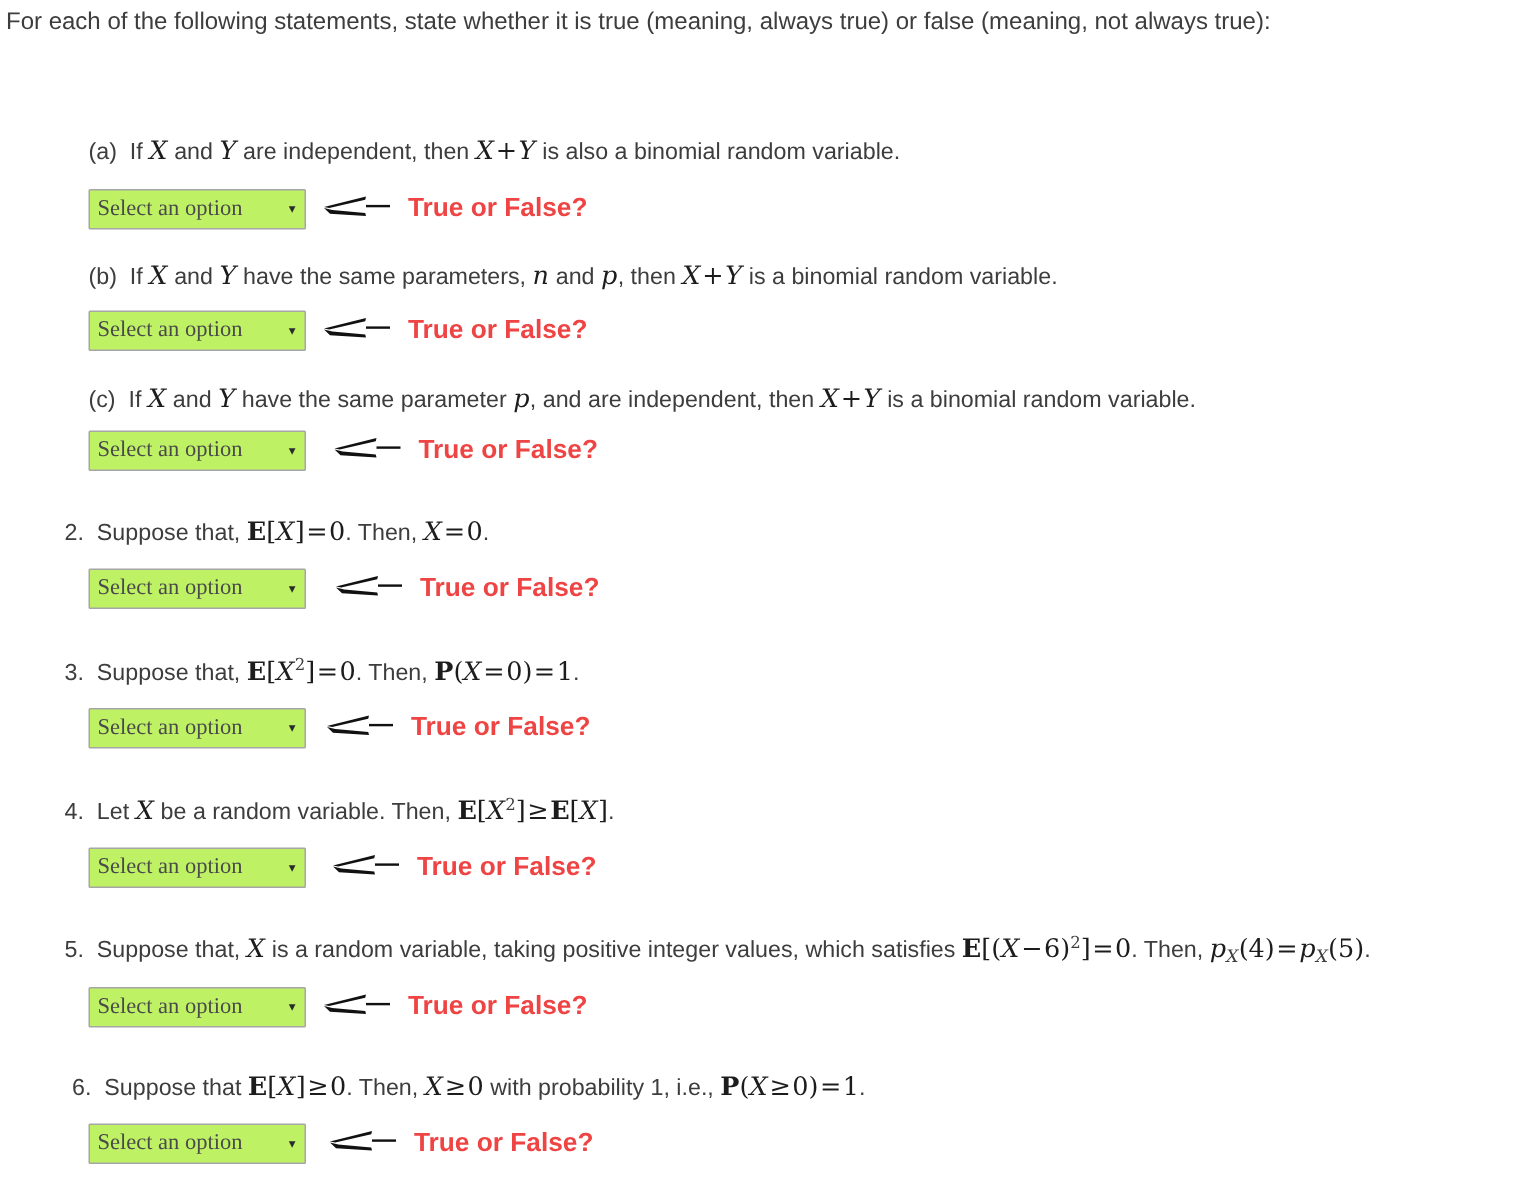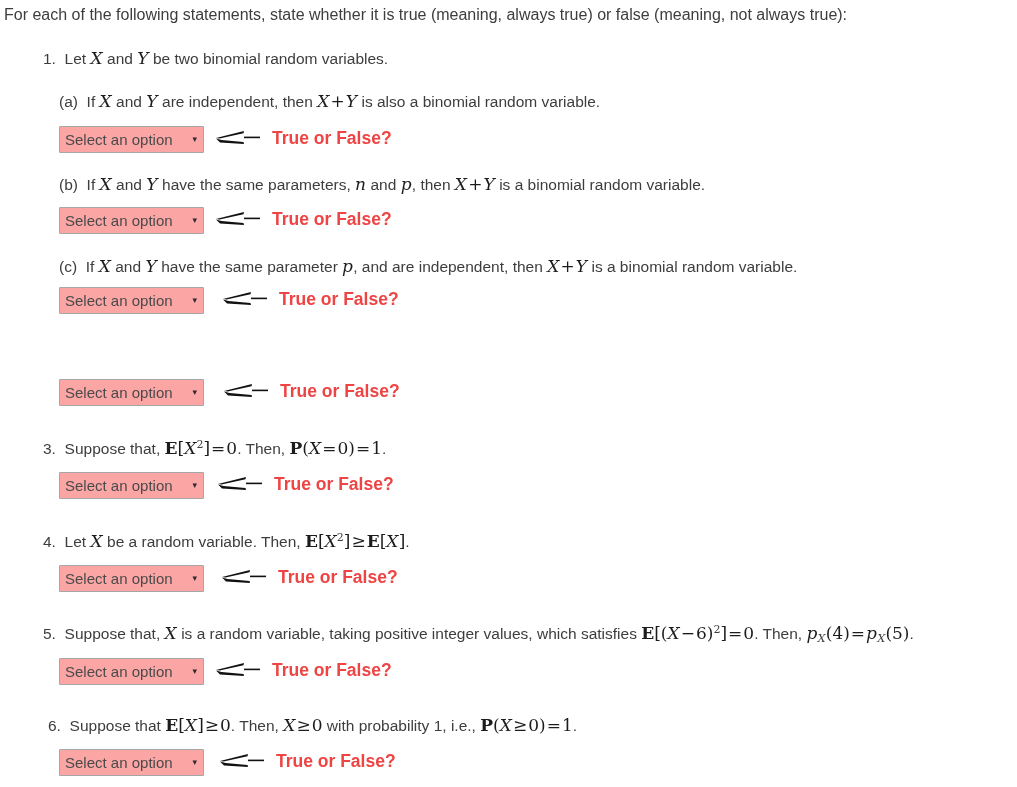--- a/index.html
+++ b/index.html
@@ -92,29 +92,29 @@
     display: flex;
     align-items: center;
     height: 28px;
   }
 
   .select-box {
     box-sizing: border-box;
     width: 145px;
     height: 27px;
     border: 1px solid #a6a6a6;
-    background: #fca5a5;
+    background: #bef264;
     border-radius: 1px;
     display: flex;
     align-items: center;
     justify-content: space-between;
     padding: 0 6px 0 5px;
     font-size: 15px;
     color: #4a4a4a;
-    font-family: Liberation Sans, sans-serif;
+    font-family: Liberation Serif, serif;
     cursor: default;
     flex: 0 0 auto;
   }
   .select-label { line-height: 1; white-space: nowrap; }
   .select-caret {
     font-size: 9px;
     color: #2b2b2b;
     line-height: 1;
     margin-left: 4px;
   }
@@ -134,24 +134,20 @@
     flex: 0 0 auto;
   }
 </style>
 </head>
 <body>
 
 <div class="page">
 
   <div class="intro">For each of the following statements, state whether it is true (meaning, always true) or false (meaning, not always true):</div>
 
-  <div class="stmt" style="left:43px; top:48px;">
-    <span class="num">1.</span>
-    <span>&nbsp;Let <span class="m">X</span> and <span class="m">Y</span> be two binomial random variables.</span>
-  </div>
 
   <div class="stmt" style="left:59px; top:91px;">
     <span>(a)</span>
     <span>&nbsp;If <span class="m">X</span> and <span class="m">Y</span> are independent, then <span class="m">X</span><span class="op">+</span><span class="m">Y</span> is also a binomial random variable.</span>
   </div>
   <div class="answer-row" style="left:59px; top:125px;">
     <div class="select-box">
       <span class="select-label">Select an option</span>
       <span class="select-caret">▾</span>
     </div>
@@ -190,20 +186,24 @@
       <span class="select-caret">▾</span>
     </div>
     <svg class="hand-arrow" width="52" height="24" viewBox="0 0 52 24" style="margin-left:17px;">
       <path d="M2 11 L30 4 L29.5 6.2 L5.5 11.6 Z" fill="#111"></path>
       <path d="M2 11.6 L6 15.5 L30 17 L29.5 15 L7.5 13 Z" fill="#111"></path>
       <rect x="30" y="9.6" width="16" height="1.6" fill="#111"></rect>
     </svg>
     <span class="tf-label" style="margin-left:6px;">True or False?</span>
   </div>
 
+  <div class="stmt" style="left:43px; top:345px;">
+    <span class="num">2.</span>
+    <span>&nbsp;Suppose that, <span class="mb">E</span><span class="mr">[</span><span class="m">X</span><span class="mr">]</span><span class="op">=</span><span class="mr">0</span>. Then, <span class="m">X</span><span class="op">=</span><span class="mr">0</span>.</span>
+  </div>
   <div class="answer-row" style="left:59px; top:378px;">
     <div class="select-box">
       <span class="select-label">Select an option</span>
       <span class="select-caret">▾</span>
     </div>
     <svg class="hand-arrow" width="52" height="24" viewBox="0 0 52 24" style="margin-left:18px;">
       <path d="M2 11 L30 4 L29.5 6.2 L5.5 11.6 Z" fill="#111"></path>
       <path d="M2 11.6 L6 15.5 L30 17 L29.5 15 L7.5 13 Z" fill="#111"></path>
       <rect x="30" y="9.6" width="16" height="1.6" fill="#111"></rect>
     </svg>

